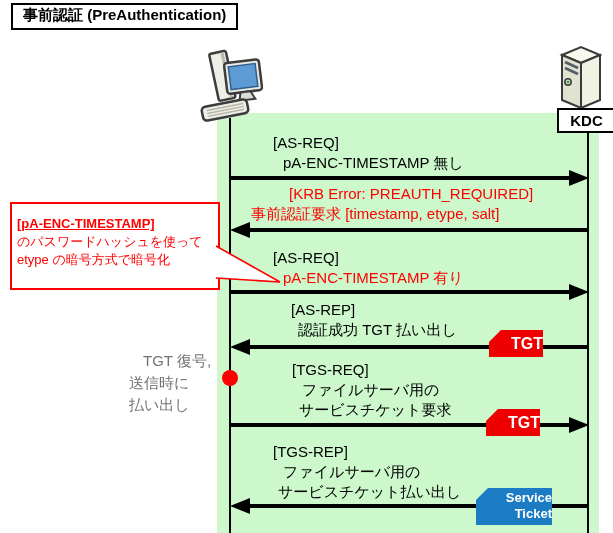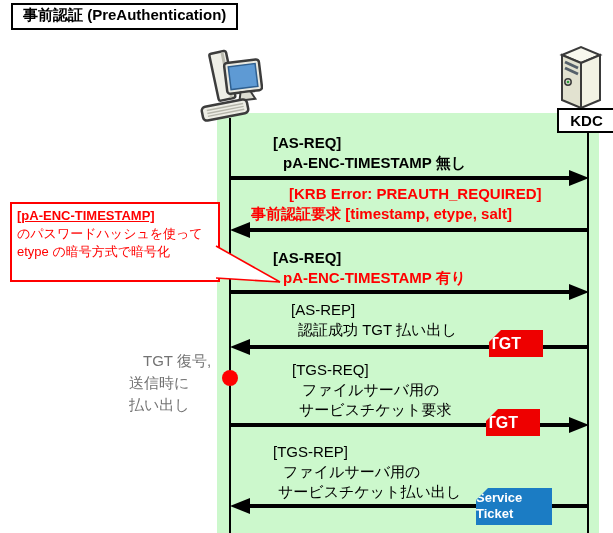--- a/index.html
+++ b/index.html
@@ -27,32 +27,32 @@
   
   .arrow{left:224px;width:357px;height:0;}
   .shaft{position:absolute;top:-2px;height:4px;background:#000;}
   .arrow.right .shaft{left:0;right:16px;}
   .arrow.left  .shaft{left:16px;right:0;}
   .head{position:absolute;width:0;height:0;top:-8px;}
   .arrow.right .head{right:-1px;border-left:20px solid #000;border-top:8px solid transparent;border-bottom:8px solid transparent;}
   .arrow.left  .head{left:-1px;border-right:20px solid #000;border-top:8px solid transparent;border-bottom:8px solid transparent;}
   
   .msg{font-size:15px;line-height:20px;white-space:nowrap;}
-  .msg .b{font-weight:bold;}
+  .msg .b{font-weight:normal;}
   .msg .r{color:#FF0000;}
   .i5{padding-left:5px;} .i7{padding-left:7px;} .i10{padding-left:10px;} .i38{padding-left:38px;}
   
-  .badge{color:#fff;font-weight:bold;text-align:left;
+  .badge{color:#fff;font-weight:bold;text-align:right;
     clip-path:polygon(12px 0,100% 0,100% 100%,0 100%,0 12px);}
   .badge.red{background:#EE0000;font-size:16px;line-height:27px;}
   .badge.blue{background:#1B7CC4;font-size:13px;line-height:16px;padding-top:2px;}
   
   .callout-box{
     left:3px;top:202px;width:201px;height:73px;border:2px solid #FF0000;background:#fff;
-    color:#FF0000;font-size:13px;line-height:18px;padding:3px 0 0 5px;white-space:nowrap;
+    color:#FF0000;font-size:13px;line-height:18px;padding:11px 0 0 5px;white-space:nowrap;
   }
   .callout-box .hd{font-weight:bold;text-decoration:underline;}
   
   .side-note{left:122px;top:350px;color:#737373;font-size:15px;line-height:22px;white-space:nowrap;}
   .side-note .l1{padding-left:14px;}
   .red-dot{left:215px;top:370px;width:16px;height:16px;border-radius:50%;background:#FF0000;}
 </style>
 </head>
 <body>
 

